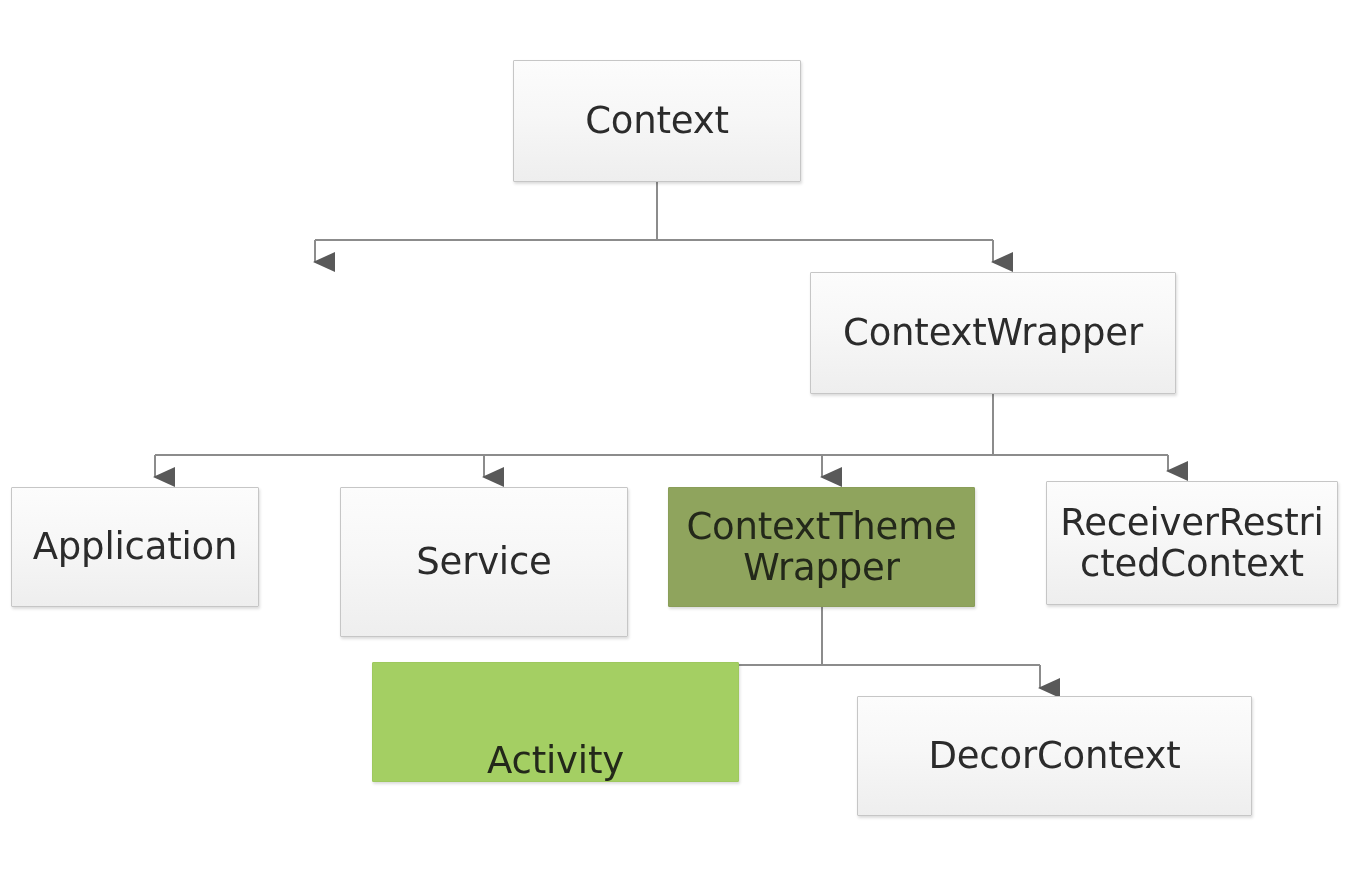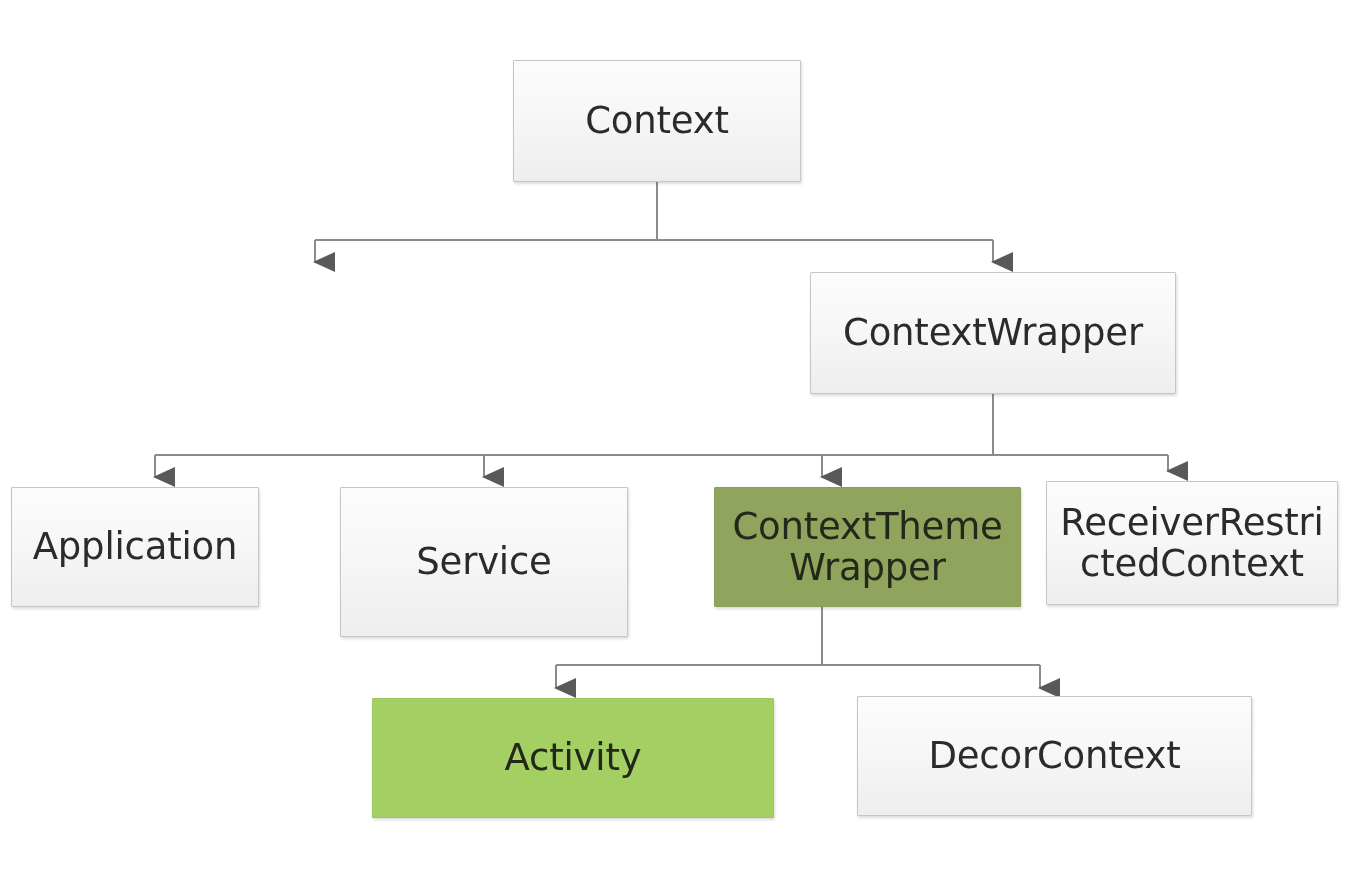--- a/index.html
+++ b/index.html
@@ -113,29 +113,29 @@
   </div>
 
   <div class="node plain nowrap" style="left:11px; top:487px; width:248px; height:120px;">
     <span class="label">Application</span>
   </div>
 
   <div class="node plain nowrap" style="left:340px; top:487px; width:288px; height:150px;">
     <span class="label">Service</span>
   </div>
 
-  <div class="node olive" style="left:668px; top:487px; width:307px; height:120px;margin-left:46px;">
+  <div class="node olive" style="left:668px; top:487px; width:307px; height:120px;">
     <span class="label">ContextThemeWrapper</span>
   </div>
 
   <div class="node plain" style="left:1015px; top:481px; width:292px; height:124px;margin-left:31px;">
     <span class="label">ReceiverRestrictedContext</span>
   </div>
 
-  <div class="node lime nowrap" style="left:372px; top:698px; width:402px; height:120px;">
+  <div class="node lime nowrap" style="left:372px; top:662px; width:367px; height:120px;align-items:flex-end;">
     <span class="label">Activity</span>
   </div>
 
   <div class="node plain nowrap" style="left:857px; top:696px; width:395px; height:120px;">
     <span class="label">DecorContext</span>
   </div>
 
 </div>
 
 </body></html>

